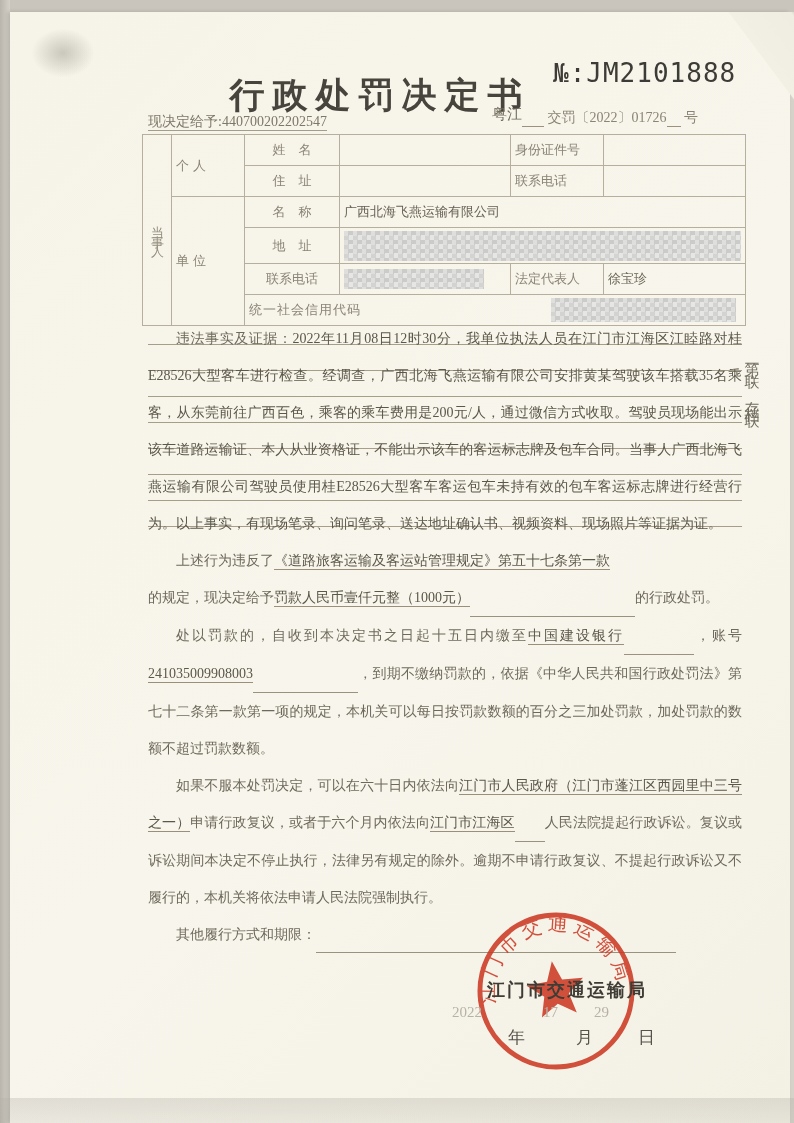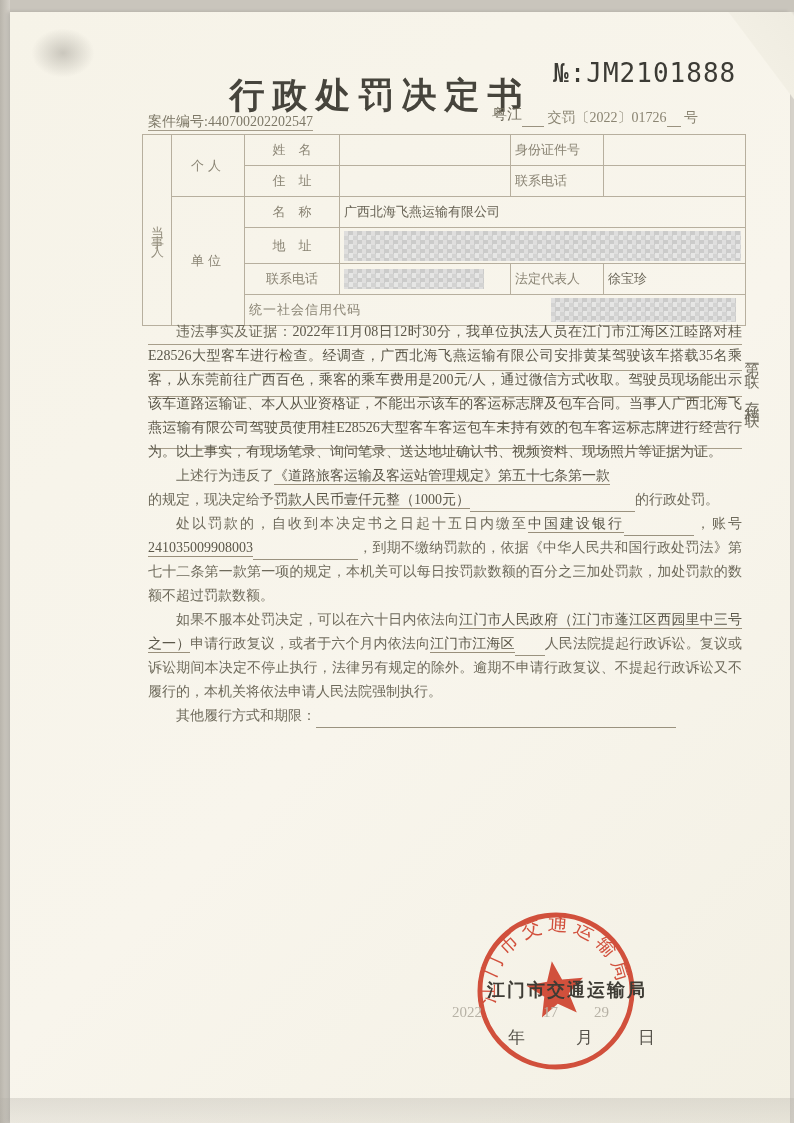--- a/index.html
+++ b/index.html
@@ -25,31 +25,31 @@
   .caseline{position:absolute;left:148px;top:113px;width:600px;font-size:14px;color:#7d7867;}
   .caseno{border-bottom:1px solid #a59d8b;padding-bottom:1px;}
   .docno{position:absolute;left:492px;top:108px;font-size:14px;color:#8a8472;}
   .docno .hand{color:#6f6a5a;font-size:15px;position:relative;top:-3px;}
   .blank{display:inline-block;border-bottom:1px solid #9a927f;height:14px;vertical-align:bottom;}
 
   table.party{position:absolute;left:142px;top:134px;border-collapse:collapse;table-layout:fixed;
         width:604px;font-size:13px;color:#8a8474;}
   table.party td{border:1px solid #b7af9e;padding:1px 4px;height:28px;overflow:hidden;}
   td.vparty{width:26px;writing-mode:vertical-rl;text-align:center;letter-spacing:10px;color:#938d7c;}
-  td.group{width:64px;text-align:center;letter-spacing:4px;}
+  td.group{width:64px;letter-spacing:4px;}
   td.lbl{width:86px;text-align:center;margin-left:32px;}
   td.lbl2{width:84px;text-align:left;}
   td.val{width:162px;color:#666153;}
   td.val2{color:#666153;}
   .mosaic{display:inline-block;vertical-align:middle;
         background-image:conic-gradient(#c6c6c6 25%,#e4e4e4 0 50%,#cfcfcf 0 75%,#dcdcdc 0);
         background-size:9px 9px;opacity:.9;}
 
   .bodytext{position:absolute;left:148px;top:320px;width:594px;font-size:14px;
-        line-height:24px;color:#6e6a5b;text-align:justify;}
+        line-height:37px;color:#6e6a5b;text-align:justify;}
   .bodytext p{margin:0;text-indent:2em;}
   .ruled{background-image:repeating-linear-gradient(to bottom,transparent 0,transparent 24px,#a79e8a 24px,#a79e8a 25px,transparent 25px,transparent 26px);}
   .fill{color:#5b5749;}
   .u{border-bottom:1px solid #998f7b;padding-bottom:1px;margin-top:30px;}
 
   .sideband{position:absolute;left:742px;top:350px;writing-mode:vertical-rl;font-size:15px;
         letter-spacing:6px;color:#6f6b5e;}
 
   .footer-agency{position:absolute;left:487px;top:978px;font-size:18px;letter-spacing:2px;
         color:#3e3c35;z-index:5;font-weight:600;}
@@ -65,21 +65,21 @@
 <body>
 
 <div class="edge-top"></div>
 <div class="edge-left"></div>
 <div class="page"></div>
 <div class="smudge"></div>
 <div class="fold"></div>
 
 <div class="serial">№:JM2101888</div>
 <div class="title">行政处罚决定书</div>
-<div class="caseline"><span class="caseno">案件编号:440700202202547</span></div>
+<div class="caseline"><span class="caseno">现决定给予:440700202202547</span></div>
 <div class="docno">
   <span class="hand">粤江</span><span class="blank" style="width:22px"></span>
   <span>交罚〔2022〕01726</span><span class="blank" style="width:14px"></span>
   <span>号</span>
 </div>
 
 <table class="party">
   <tbody>
       <tr>
     <td class="vparty" rowspan="6">当事人</td>

